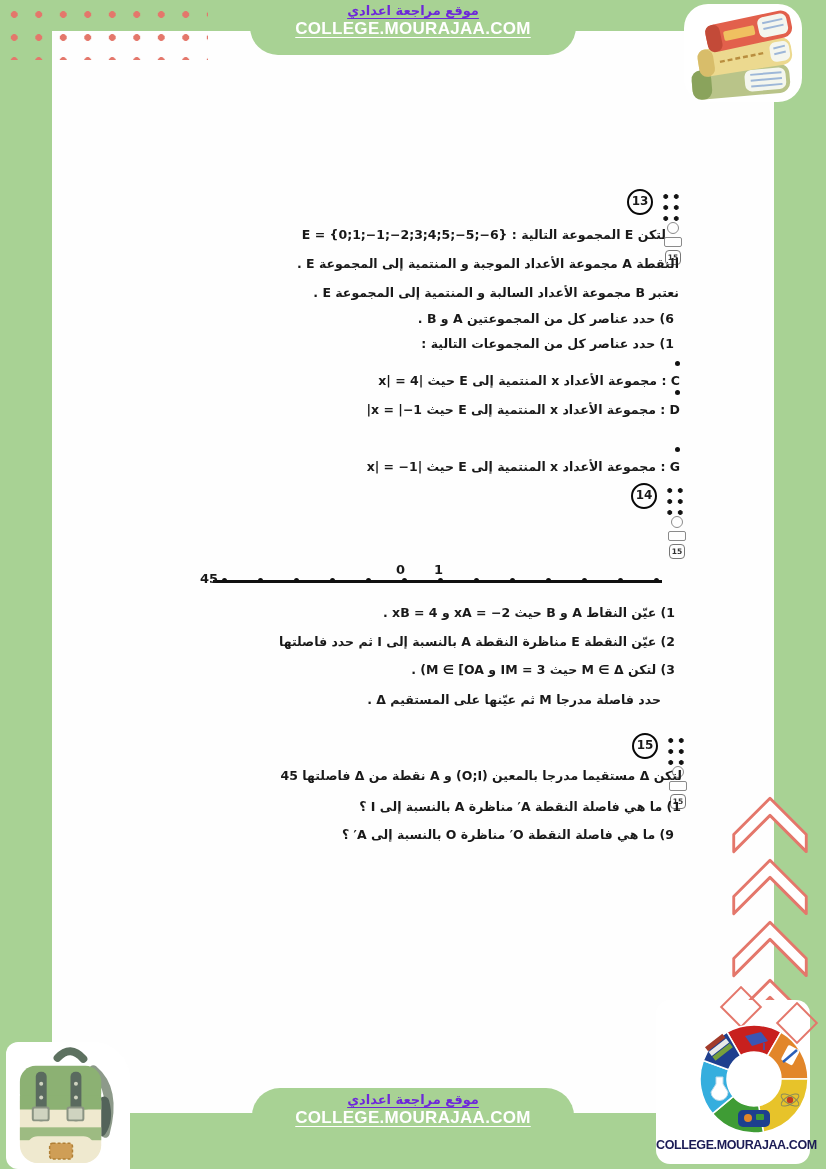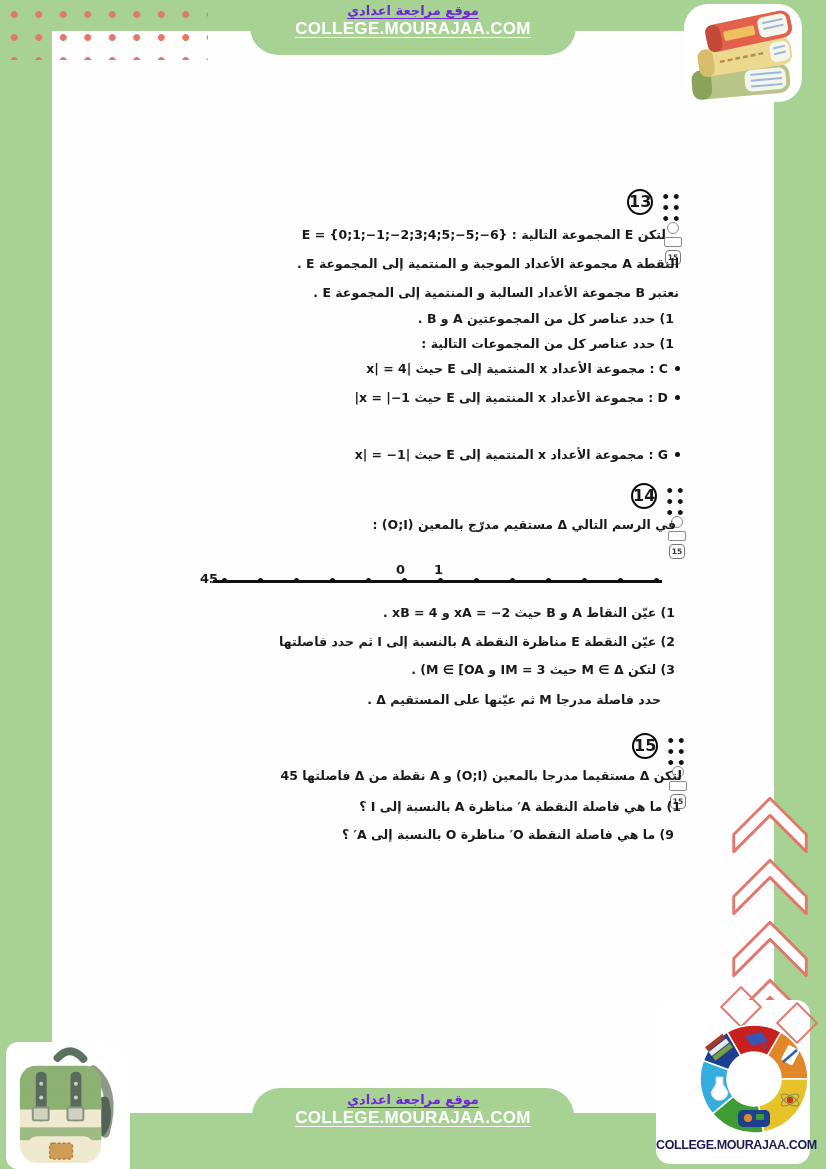--- a/index.html
+++ b/index.html
@@ -34,26 +34,26 @@
   .ring { position:absolute; left:42px; top:23px; width:112px; height:112px; }
   .logo-caption { position:absolute; left:0; top:138px; width:154px; text-align:center;
              color:#1b1b55; font-weight:bold; font-size:12.5px; letter-spacing:-0.4px;
              font-family:"Liberation Sans", sans-serif; }
 
   
   .scan { position:absolute; left:0; top:0; width:826px; height:1169px; z-index:2;
           filter:blur(.22px) contrast(1.04); color:#1d1d1d; }
   .doc-line { position:absolute; direction:rtl; unicode-bidi:plaintext; white-space:nowrap;
           font-size:12.5px; font-weight:600; }
-  .bline { display:flex; align-items:center; gap:7px; direction:rtl; }
+  .bline { display:flex; flex-direction:column; align-items:flex-start; gap:7px; direction:rtl; }
   .bdot { width:5px; height:5px; border-radius:50%; background:#161616; flex:0 0 auto; }
 
   .ex-marker { position:absolute; width:64px; height:86px; }
   .ex-num { position:absolute; left:0; top:0; width:26px; height:26px; border:2.5px solid #0d0d0d;
-          border-radius:50%; text-align:center; line-height:21px; font-size:16px; font-weight:bold; }
+          border-radius:50%; text-align:center; line-height:21px; font-size:12px; font-weight:bold; }
   .ex-dots { position:absolute; left:31px; top:0; width:21px; height:33px;
           background-image:radial-gradient(circle,#161616 2.1px,transparent 2.5px);
           background-size:10.5px 11px; background-position:2.5px 2px; }
   .stamp { position:absolute; border:1px solid #8a8a8a; }
   .stamp-circle { left:40px; top:33px; width:12px; height:12px; border-radius:50%; }
   .stamp-rect { left:37px; top:48px; width:18px; height:10px; border-radius:2px; }
   .stamp-hex { position:absolute; left:38px; top:61px; width:16px; height:15px; border:1px solid #777;
           border-radius:4px; font-size:7.5px; color:#333; text-align:center; line-height:13px; font-weight:bold; }
 
   
@@ -127,21 +127,21 @@
     <div class="ex-marker" style="left:627px; top:189px">
       <span class="ex-num">13</span>
       <span class="ex-dots"></span>
       <span class="stamp stamp-circle"></span>
       <span class="stamp stamp-rect"></span>
       <span class="stamp-hex">15</span>
     </div>
     <div class="doc-line" style="top:227px; right:160px">لتكن E المجموعة التالية : E = {0;1;−1;−2;3;4;5;−5;−6}</div>
     <div class="doc-line" style="top:256px; right:147px">النقطة A مجموعة الأعداد الموجبة و المنتمية إلى المجموعة E .</div>
     <div class="doc-line" style="top:285px; right:147px">نعتبر B مجموعة الأعداد السالبة و المنتمية إلى المجموعة E .</div>
-    <div class="doc-line" style="top:311px; right:152px">1) حدد عناصر كل من المجموعتين A و B .</div>
+    <div class="doc-line" style="top:311px; right:152px">6) حدد عناصر كل من المجموعتين A و B .</div>
     <div class="doc-line" style="top:336px; right:152px">1) حدد عناصر كل من المجموعات التالية :</div>
     <div class="doc-line bline" style="top:361px; right:146px">
       <span class="bdot"></span>
       <span>C : مجموعة الأعداد x المنتمية إلى E حيث |x| = 4</span>
     </div>
     <div class="doc-line bline" style="top:390px; right:146px">
       <span class="bdot"></span>
       <span>D : مجموعة الأعداد x المنتمية إلى E حيث x = |−1|</span>
     </div>
     <div class="doc-line bline" style="top:447px; right:146px">
@@ -149,21 +149,20 @@
       <span>G : مجموعة الأعداد x المنتمية إلى E حيث |x| = −1</span>
     </div>
 
     <div class="ex-marker" style="left:631px; top:483px">
       <span class="ex-num">14</span>
       <span class="ex-dots"></span>
       <span class="stamp stamp-circle"></span>
       <span class="stamp stamp-rect"></span>
       <span class="stamp-hex">15</span>
     </div>
-    <div class="doc-line" style="top:517px; right:150px">في الرسم التالي Δ مستقيم مدرّج بالمعين (O;I) :</div>
 
     <span class="nl-left-label">45</span>
     <div class="numline">
       <div class="rail"></div>
       <div id="ticks">
           <span class="tick" style="left: 9px;"></span>
           <span class="tick" style="left: 45px;"></span>
           <span class="tick" style="left: 81px;"></span>
           <span class="tick" style="left: 117px;"></span>
           <span class="tick" style="left: 153px;"></span>

